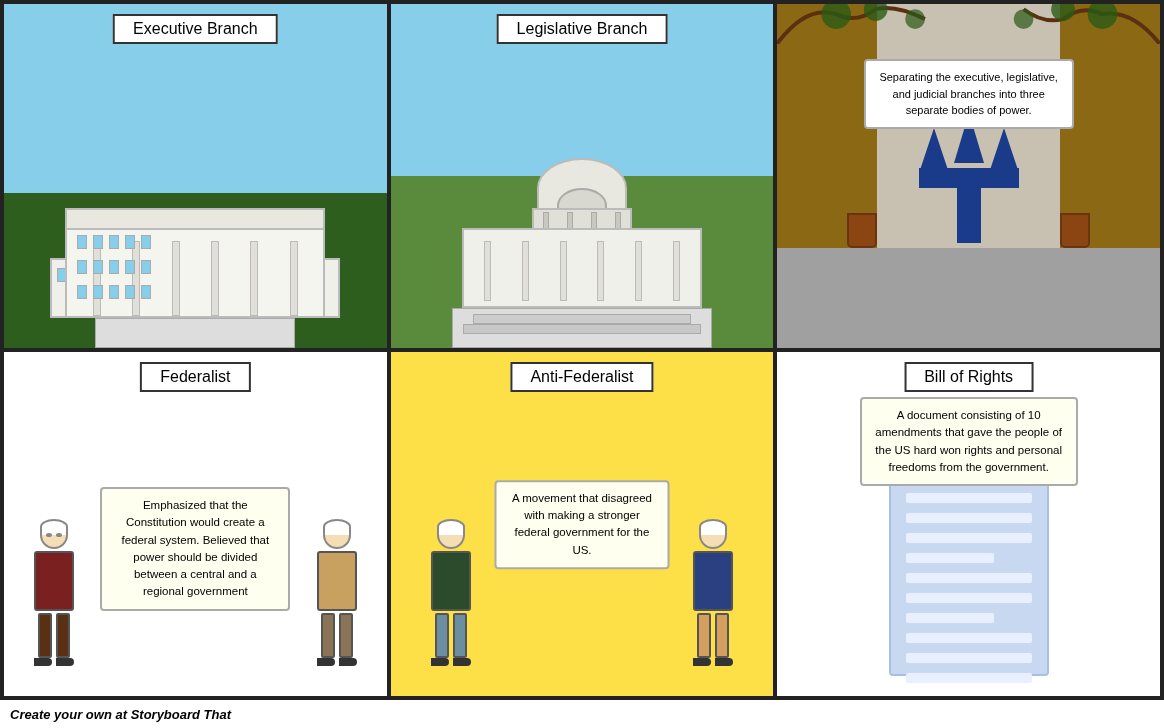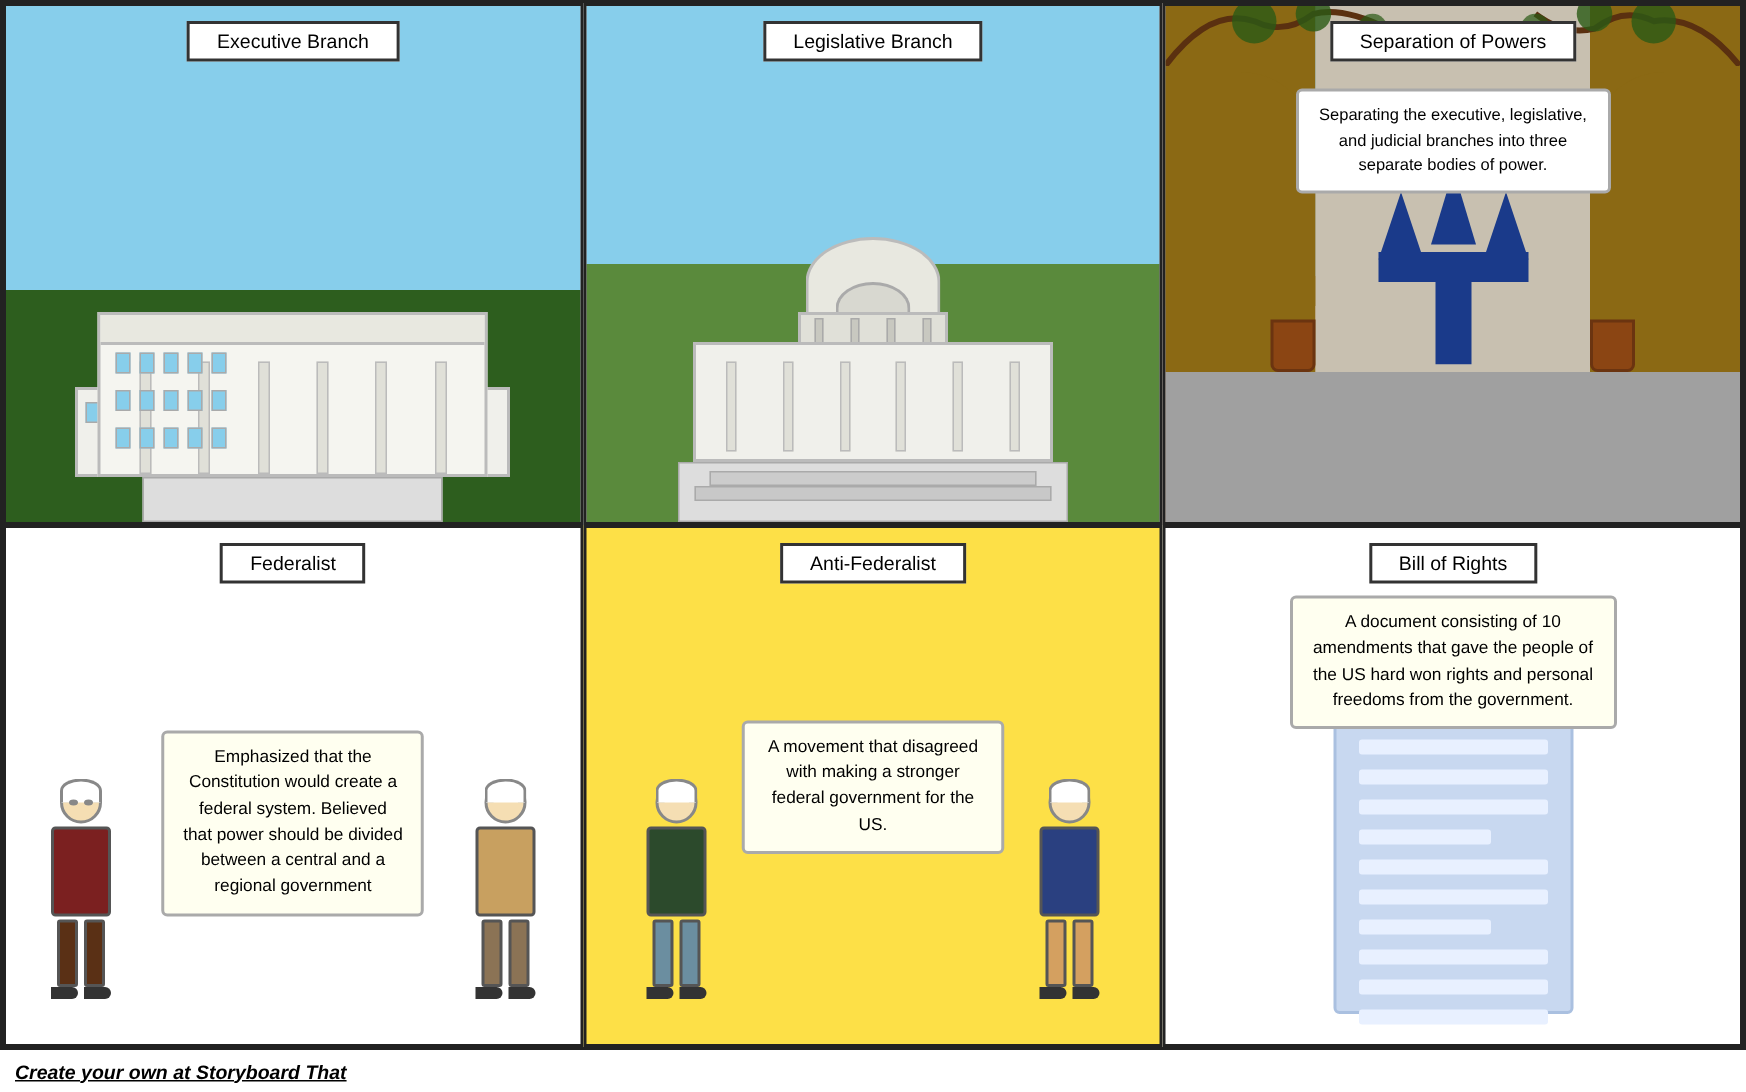--- a/index.html
+++ b/index.html
@@ -25,21 +25,21 @@
     }
     
     .title-banner {
       position: absolute;
       top: 10px;
       left: 50%;
       transform: translateX(-50%);
       background: white;
       border: 2px solid #333;
       padding: 4px 18px;
-      font-size: 13px;
+      font-size: 16px;
       font-weight: normal;
       text-align: center;
       white-space: nowrap;
       z-index: 10;
     }
     
     .speech-bubble {
       position: absolute;
       background: white;
       border: 2px solid #555;
@@ -367,21 +367,21 @@
       bottom: 30px;
       right: 30px;
     }
     .fed-person-right .person-body { background: #c8a870; }
     .fed-person-right .person-leg { background: #8b7355; }
 
     .fed-scroll {
       top: 50%;
       left: 50%;
       transform: translate(-50%, -30%);
-      width: 175px;
+      width: 190px;
     }
 
     
     .cell-antifed {
       background: #fde047;
     }
     .antifed-person-left {
       bottom: 30px;
       left: 40px;
     }
@@ -443,21 +443,20 @@
 
     
     .footer {
       height: 28px;
       display: flex;
       align-items: center;
       padding-left: 10px;
       font-size: 13px;
       font-weight: bold;
       font-style: italic;
-      text-decoration: underline;
     }
 
     
     .wh-windows {
       position: absolute;
       display: flex;
       gap: 6px;
     }
     .wh-window {
       width: 10px;
@@ -587,21 +586,20 @@
         <polygon points="60,0 75,50 45,50" fill="#1a3a8a"></polygon>
         <polygon points="25,15 40,60 10,60" fill="#1a3a8a"></polygon>
         <polygon points="95,15 110,60 80,60" fill="#1a3a8a"></polygon>
 
         <rect x="10" y="55" width="100" height="20" fill="#1a3a8a"></rect>
       </svg>
     </div>
     <div class="scroll-box sep-scroll" style="background:white;">
       <span>Separating the executive, legislative, and judicial branches into three separate bodies of power.</span>
     </div>
-    <div class="title-banner">Separation of Powers</div>
   </div>
 
   <div class="cell cell-federalist">
     <div class="title-banner">Federalist</div>
 
     <div class="person fed-person-left">
       <div class="person-head">
         <div class="person-hair"></div>
         <div style="position:absolute;top:10px;left:4px;width:6px;height:4px;background:#888;border-radius:50%;"></div>
         <div style="position:absolute;top:10px;right:4px;width:6px;height:4px;background:#888;border-radius:50%;"></div>

